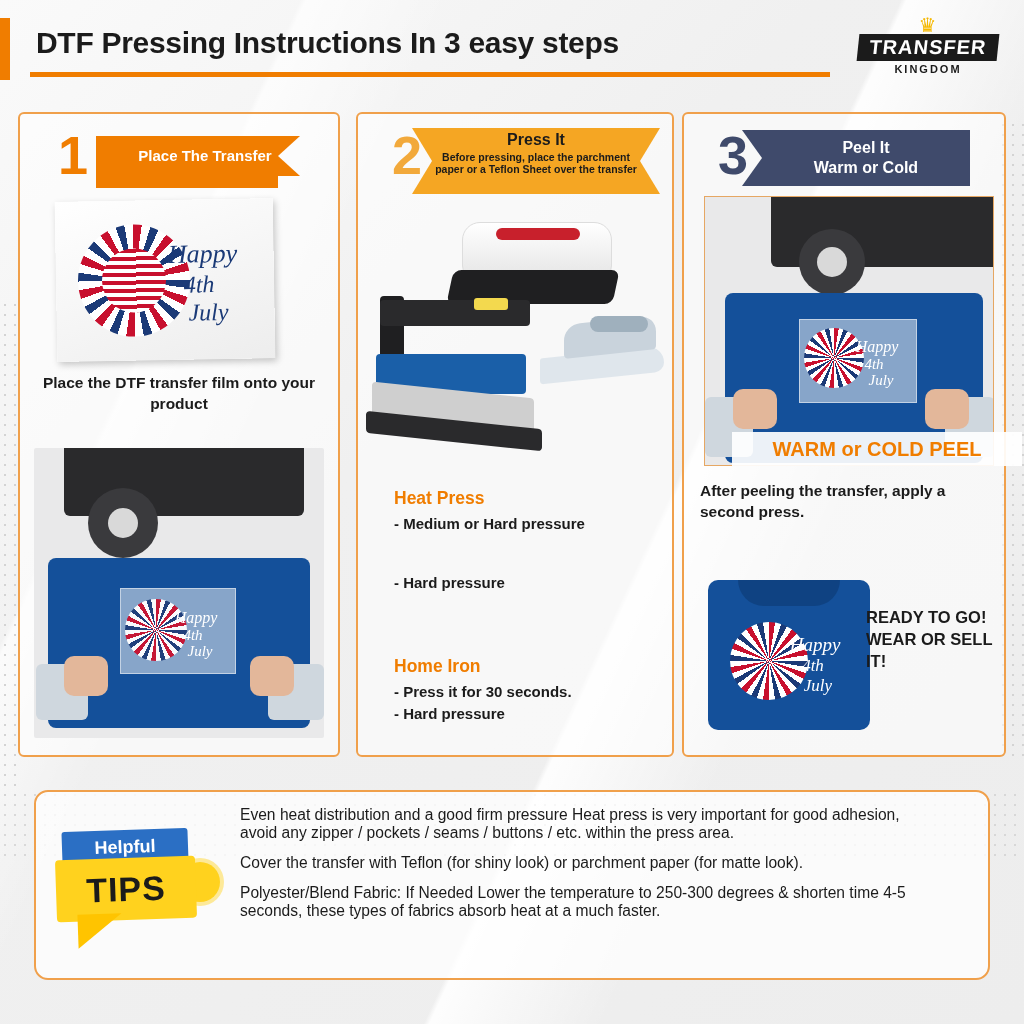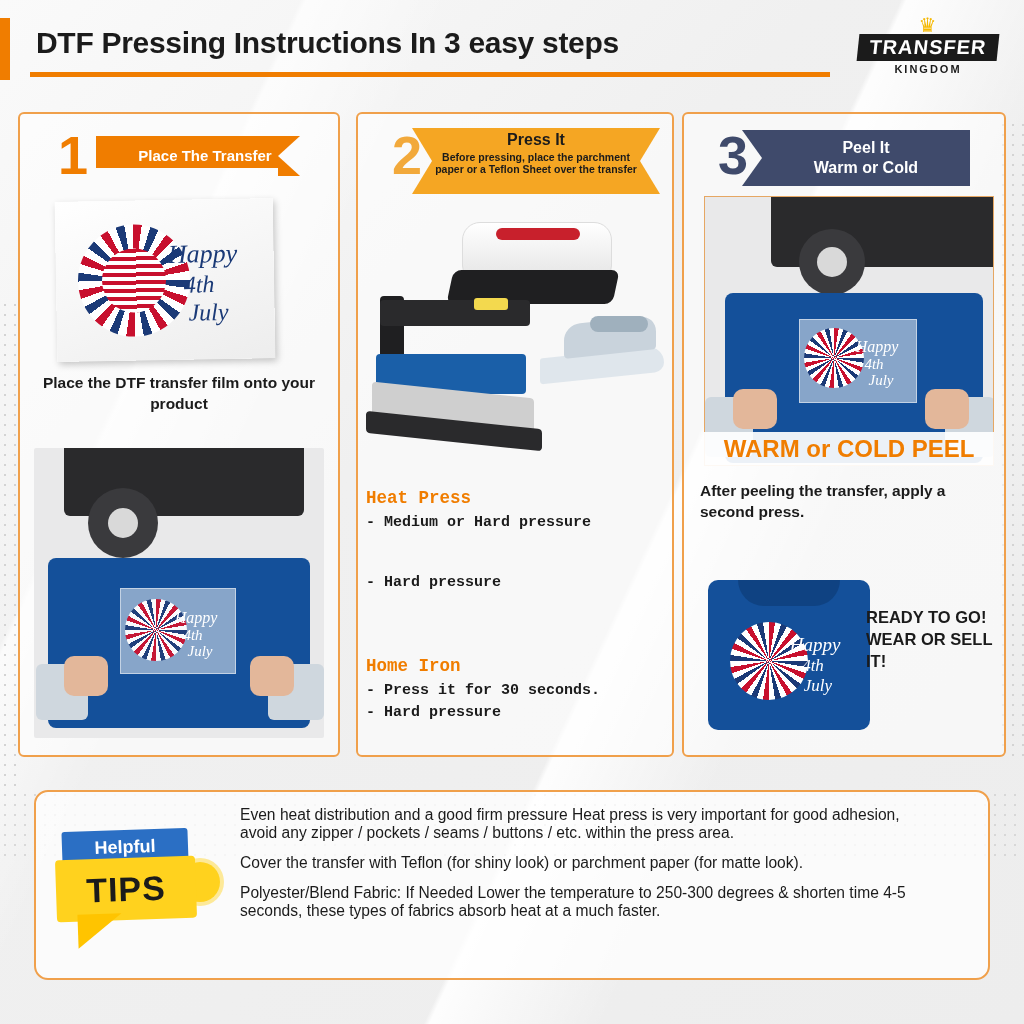--- a/index.html
+++ b/index.html
@@ -83,21 +83,21 @@
   .ribbon.orange { background: #f07d00; }
   .ribbon.lightorange { background: #f5a623; color:#1b1b1b;}
   .ribbon.navy { background: #3f4a6b; }
   .ribbon .tail-l, .ribbon .tail-r {
     position: absolute; top: 0; width: 0; height: 0;
   }
 
   
   #num1 { left: 58px; top: 128px; color: #f07d00; }
   #ribbon1 {
-    left: 96px; top: 136px; width: 182px; height: 32px;
+    left: 96px; top: 136px; width: 182px; height: 52px;
     line-height: 40px; font-size: 15px; padding-left: 36px;
   }
   #ribbon1 .tail-r {
     right: -22px; border-top: 20px solid #f07d00; border-bottom: 20px solid #f07d00;
     border-right: 22px solid transparent;
   }
   #img1 {
     position: absolute; left: 56px; top: 200px; width: 218px; height: 160px;
     background: linear-gradient(160deg,#ffffff,#ededed);
     box-shadow: 2px 3px 7px rgba(0,0,0,.22);
@@ -122,21 +122,21 @@
   #ribbon2 .big { font-size: 16px; display: block; margin-bottom: 2px; }
   #ribbon2 .tail-r {
     right: -20px; border-top: 33px solid #f5a623; border-bottom: 33px solid #f5a623;
     border-right: 20px solid transparent;
   }
   #ribbon2 .tail-l {
     left: -20px; border-top: 33px solid #f5a623; border-bottom: 33px solid #f5a623;
     border-left: 20px solid transparent;
   }
   #img2 { position: absolute; left: 366px; top: 204px; width: 300px; height: 260px; }
-  .spec { position: absolute; left: 366px; width: 290px; font-family: Liberation Mono, monospace; }
+  .spec { position: absolute; left: 394px; width: 290px; }
   .spec h3 { color: #f07d00; font-size: 17.5px; font-weight: bold; margin-bottom: 4px;}
   .spec p  { color: #1b1b1b; font-size: 15px; font-weight: bold; line-height: 22px;}
   #spec1 { top: 488px; }
   #spec2 { top: 572px; }
   #spec3 { top: 656px; }
 
   
   #num3 { left: 718px; top: 128px; color: #3f4a6b; }
   #ribbon3 {
     left: 762px; top: 130px; width: 208px; height: 56px;
@@ -144,23 +144,23 @@
   }
   #ribbon3 .tail-l {
     left: -20px; border-top: 28px solid #3f4a6b; border-bottom: 28px solid #3f4a6b;
     border-left: 20px solid transparent;
   }
   #photo3 {
     position: absolute; left: 704px; top: 196px; width: 290px; height: 270px;
     overflow: hidden; border: 1px solid #e6a763;
   }
   #peel-label {
-    position: absolute; left: 704px; top: 432px; width: 290px; height: 34px;
+    position: absolute; left: 732px; top: 432px; width: 290px; height: 34px;
     background: rgba(255,255,255,.92); color: #f07d00;
-    font-size: 24px; font-weight: bold; text-align: center; line-height: 34px;
+    font-size: 20px; font-weight: bold; text-align: center; line-height: 34px;
   }
   #cap3 {
     position: absolute; left: 700px; top: 480px; width: 300px; 
     font-size: 15.5px; font-weight: bold; color: #1b1b1b; line-height: 21px;
   }
   #img3b { position: absolute; left: 694px; top: 556px; width: 190px; height: 190px; }
   #cap3b {
     position: absolute; left: 866px; top: 606px; width: 130px;
     font-size: 16.5px; font-weight: bold; color: #1b1b1b; line-height: 22px;
   }

